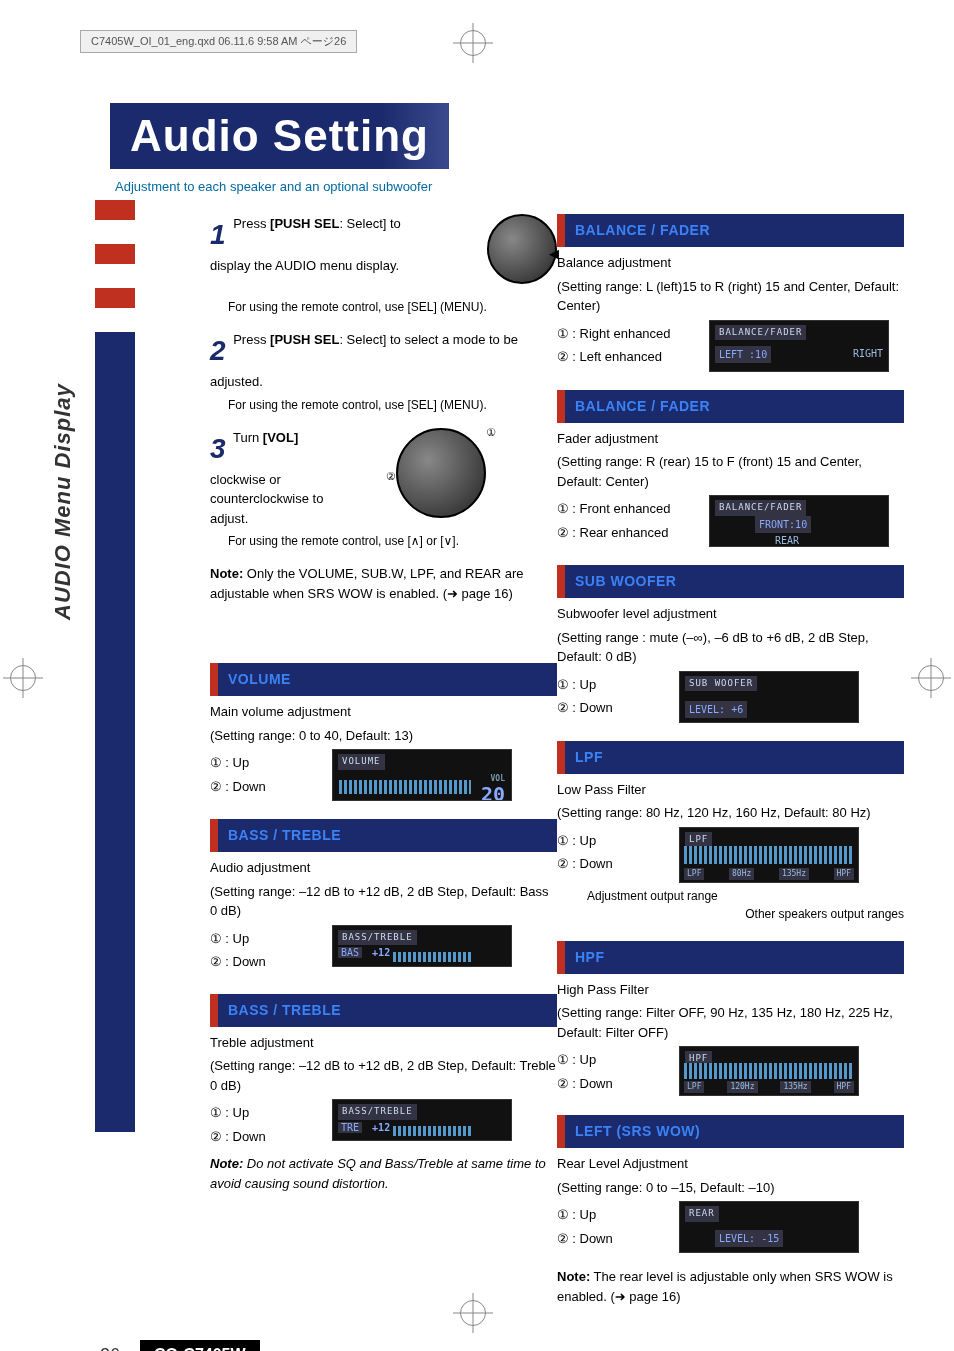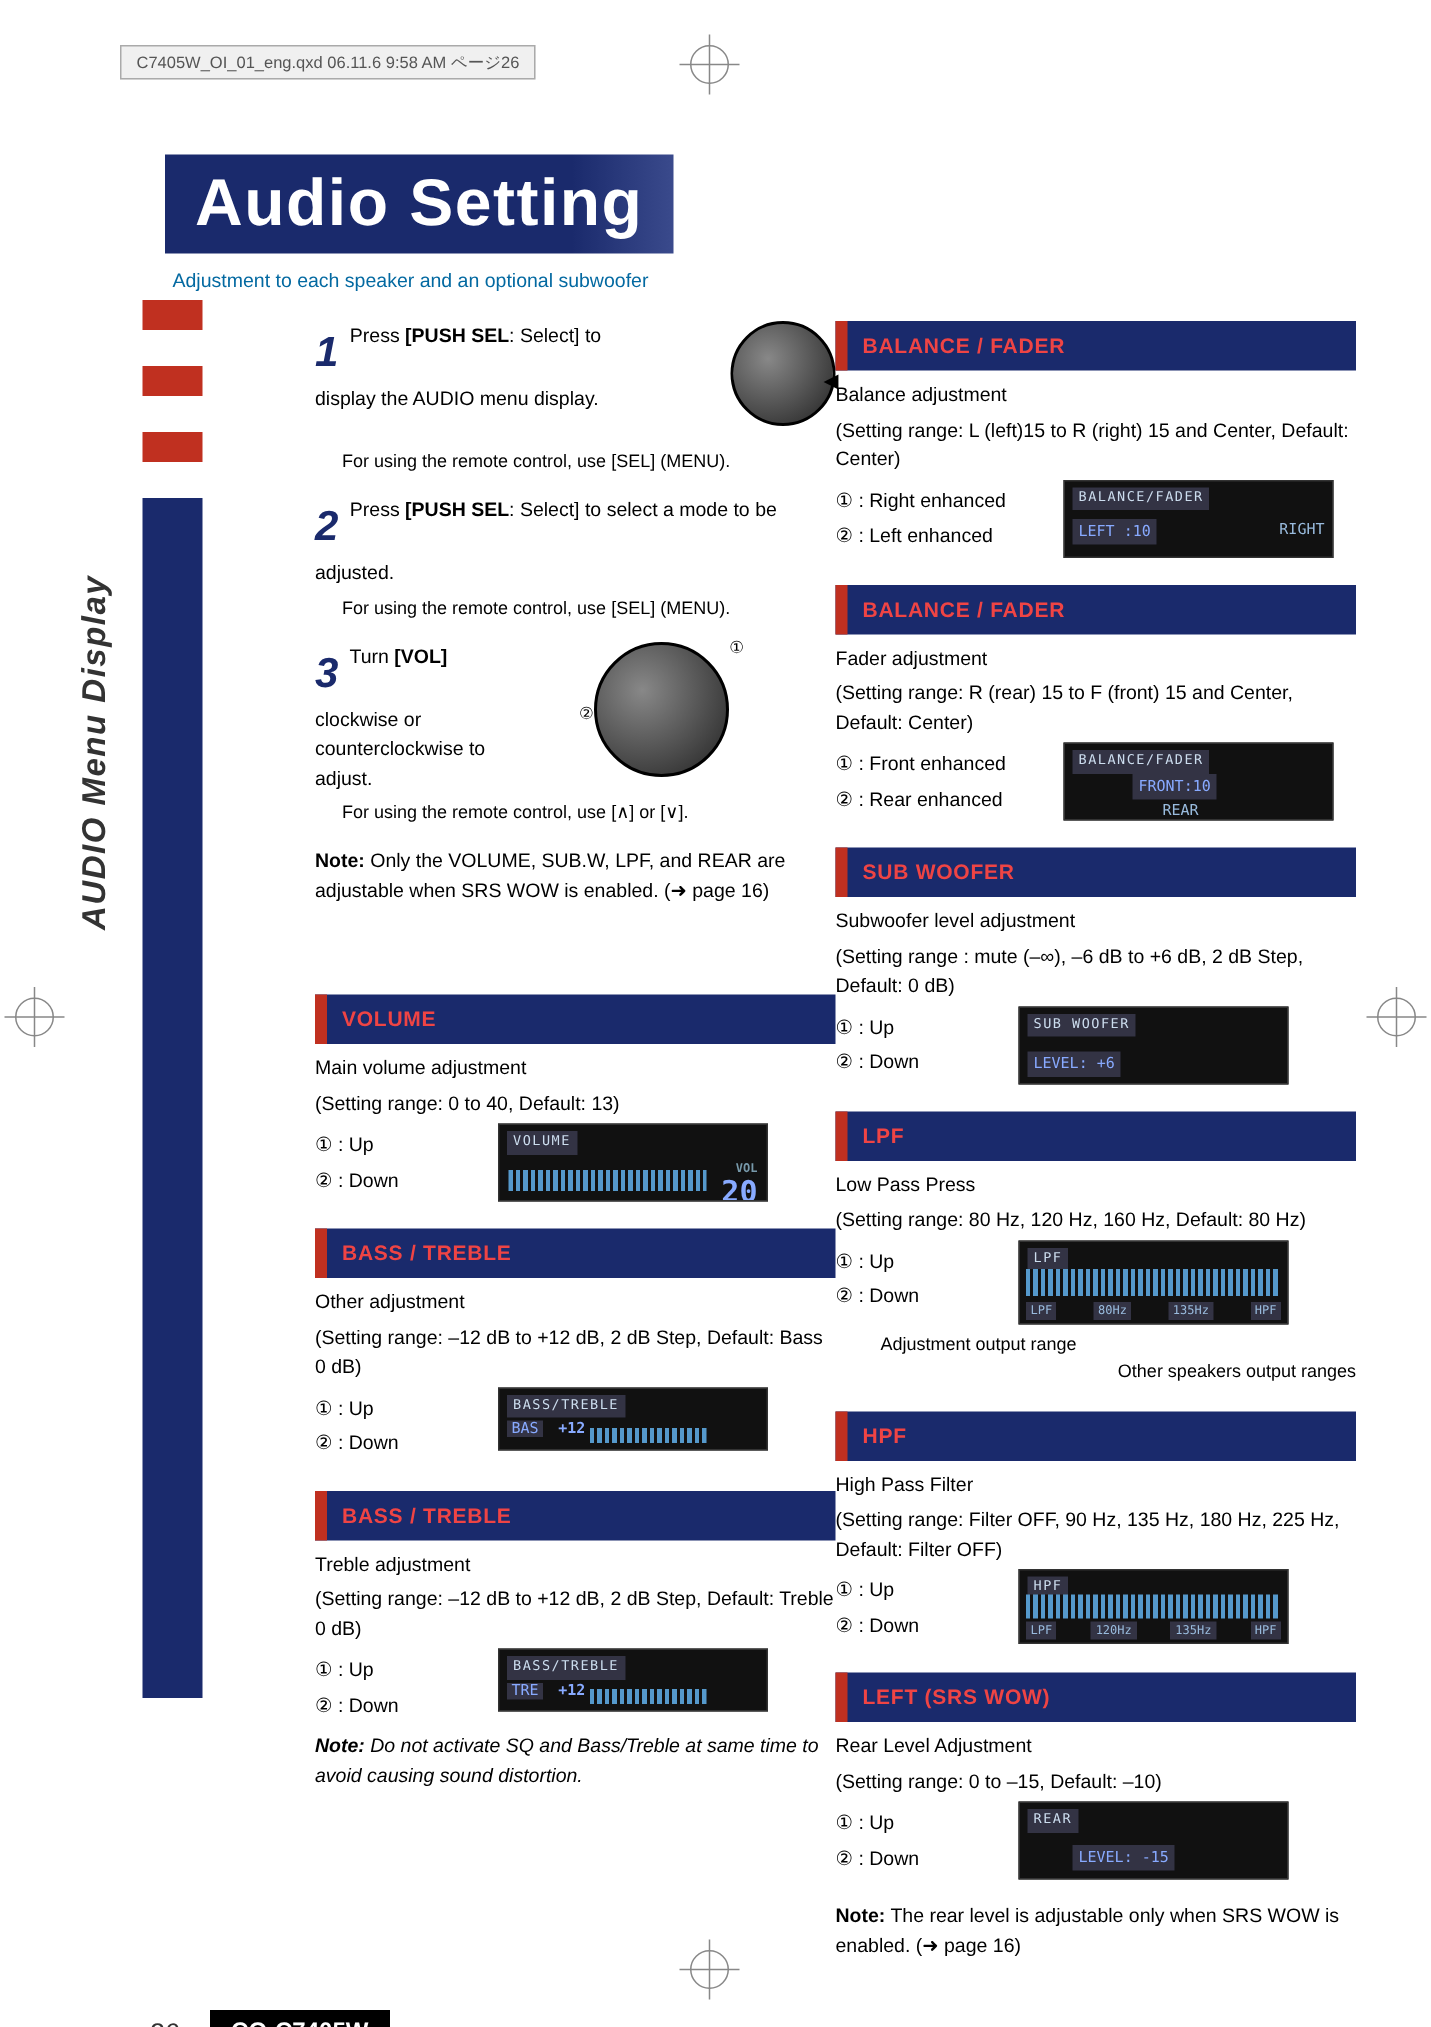--- a/index.html
+++ b/index.html
@@ -79,21 +79,21 @@
     font-size: 28px;
     font-weight: bold;
     margin-right: 4px;
     vertical-align: top;
     font-style: italic;
   }
   .step-block { margin-bottom: 14px; }
   .step-subtext { font-size: 12px; margin-top: 4px; margin-left: 18px; }
   .section-head {
     background: #1a2a6c;
-    color: #ef4444;
+    color: #3b82f6;
     font-weight: bold;
     font-size: 14px;
     padding: 6px 10px;
     margin: 18px 0 6px 0;
     border-left: 8px solid #c03020;
     letter-spacing: 0.5px;
   }
   .param-desc { font-size: 13px; margin: 4px 0; }
   .display-img {
     display: inline-block;
@@ -256,21 +256,21 @@
           <div class="param-desc">② : Down</div>
         </div>
         <div class="display-img">
           <span class="dtitle">VOLUME</span>
           <div class="bars"></div>
           <div class="dbig"><span class="dsmall">VOL</span><br><span>20</span></div>
         </div>
       </div>
 
       <div class="section-head">BASS / TREBLE</div>
-      <div class="param-desc">Other adjustment</div>
+      <div class="param-desc">Audio adjustment</div>
       <div class="param-desc">(Setting range: –12 dB to +12 dB, 2 dB Step, Default: Bass 0 dB)</div>
       <div class="half-row">
         <div class="txtcol">
           <div class="param-desc">① : Up</div>
           <div class="param-desc">② : Down</div>
         </div>
         <div class="display-img" style="height:42px;">
           <span class="dtitle">BASS/TREBLE</span><br>
           <span style="background:#334;padding:0 3px;">BAS</span>
           <span style="color:#8af;font-weight:bold; margin-left:4px;">+12</span>
@@ -339,21 +339,21 @@
           <div class="param-desc">① : Up</div>
           <div class="param-desc">② : Down</div>
         </div>
         <div class="display-img">
           <span class="dtitle">SUB WOOFER</span><br>
           <span style="background:#334;padding:1px 4px;display:inline-block;margin-top:10px;">LEVEL: +6</span>
         </div>
       </div>
 
       <div class="section-head">LPF</div>
-      <div class="param-desc">Low Pass Press</div>
+      <div class="param-desc">Low Pass Filter</div>
       <div class="param-desc">(Setting range: 80 Hz, 120 Hz, 160 Hz, Default: 80 Hz)</div>
       <div class="half-row">
         <div class="txtcol">
           <div class="param-desc">① : Up</div>
           <div class="param-desc">② : Down</div>
         </div>
         <div class="display-img" style="height:56px;">
           <span class="dtitle">LPF</span>
           <div class="bars" style="left:4px;right:4px;bottom:18px;height:18px;"></div>
           <div style="position:absolute;bottom:2px;left:4px;right:4px;font-size:8px;color:#9bd;display:flex;justify-content:space-between;">

